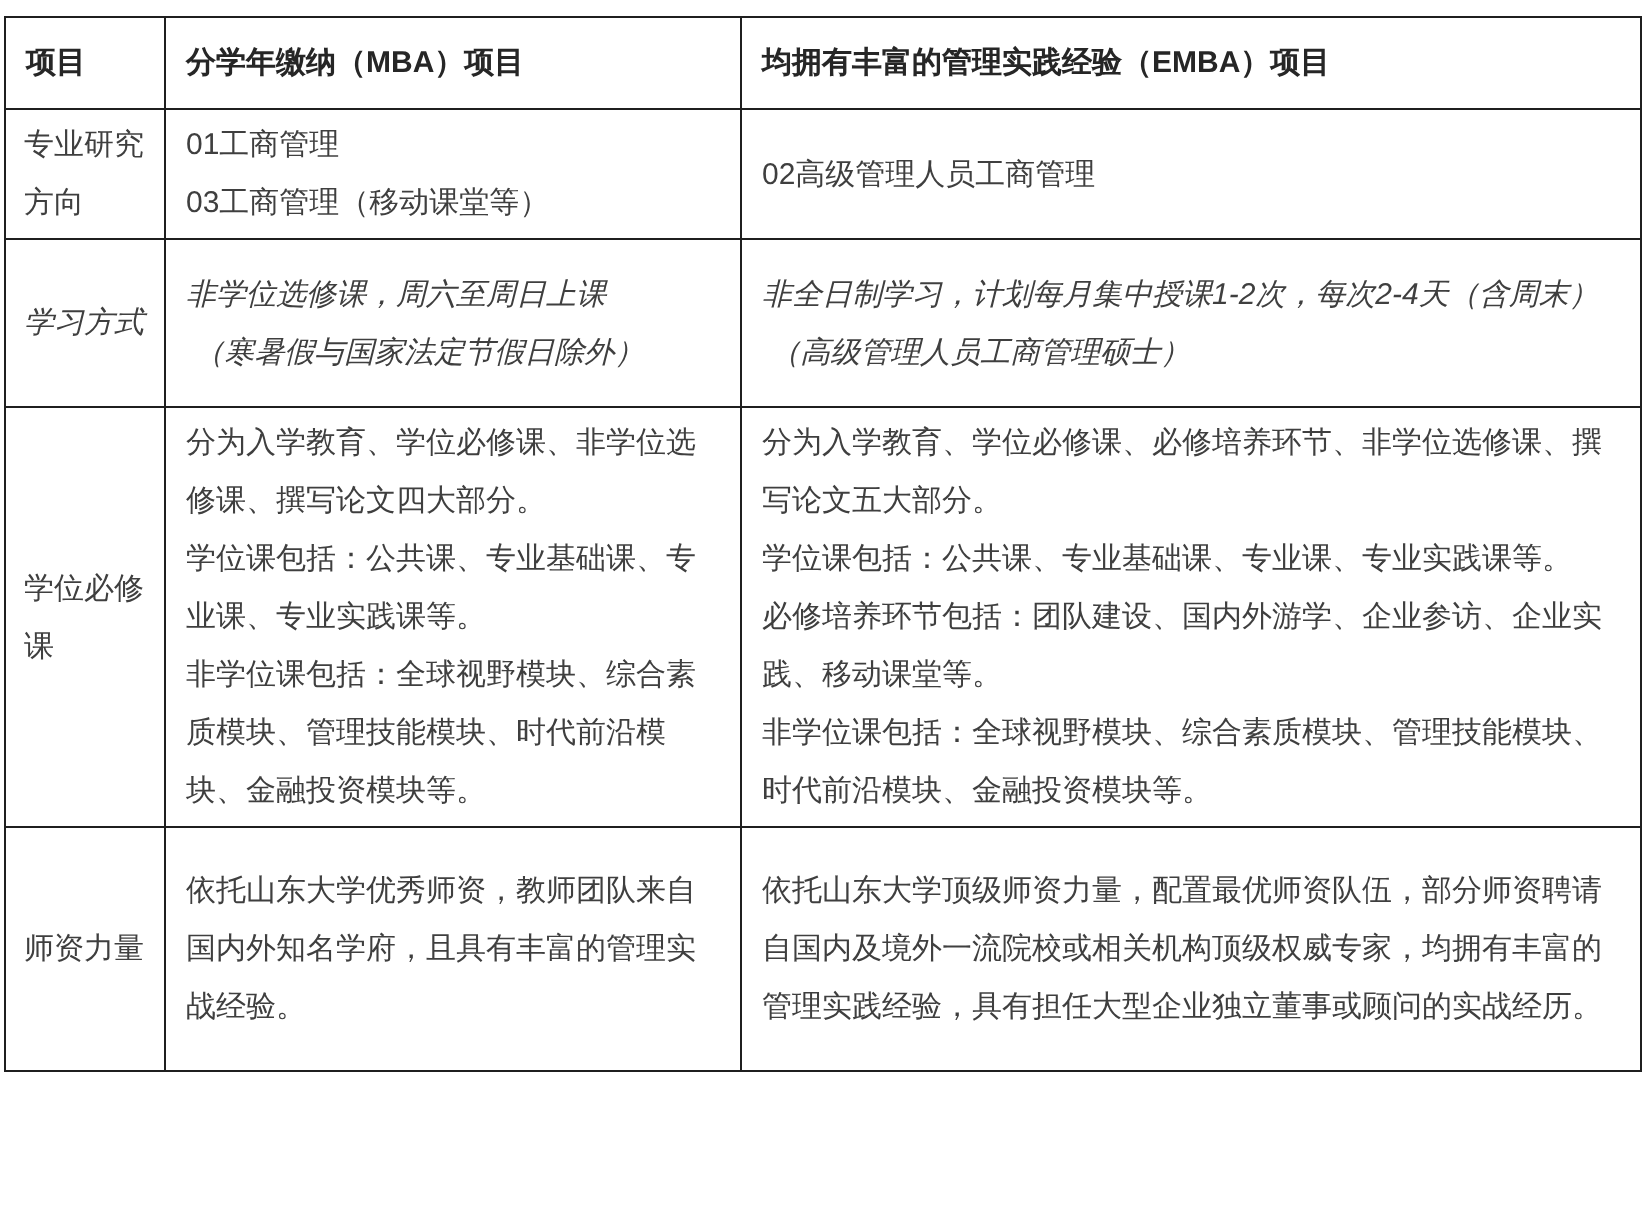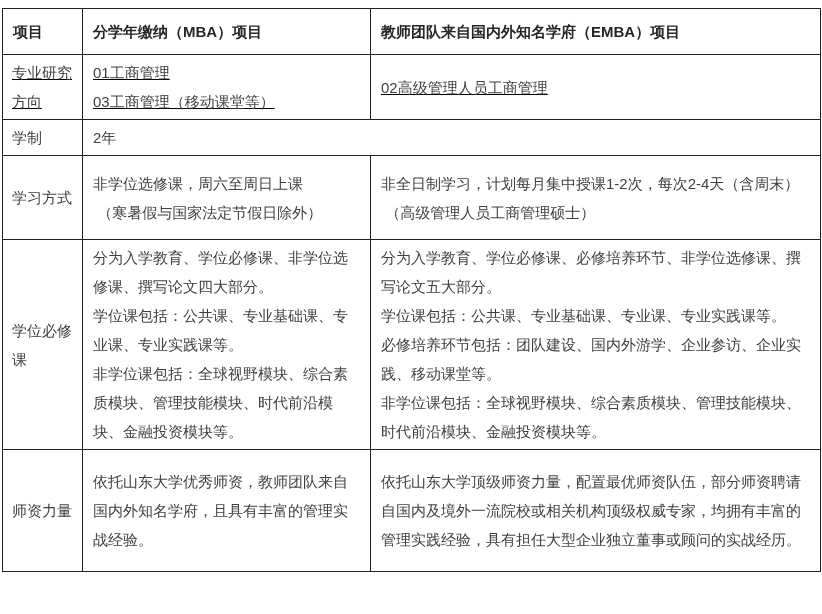--- a/index.html
+++ b/index.html
@@ -40,54 +40,50 @@
   .cmp td {
     color: #3f3f3f;
   }
   td.lbl {
     padding: 3px 6px 3px 9px;
   }
   td.val {
     white-space: pre-wrap;
   }
   tr.r-head      { height: 46px; }
-  tr.r-direction { height: 56px; text-decoration: underline; }
+  tr.r-direction { height: 56px; }
   tr.r-duration  { height: 25px; }
   tr.r-tuition   { height: 56px; }
-  tr.r-mode      { height: 84px; }
+  tr.r-mode      { height: 84px; font-style: italic; }
   tr.r-curricula { height: 196px; }
   tr.r-faculty   { height: 122px; }
 </style>
 </head>
 <body>
 
 <div class="page">
   <table class="cmp">
     <colgroup>
       <col class="c1">
       <col class="c2">
       <col class="c3">
     </colgroup>
     <thead>
       <tr class="r-head">
         <th>项目</th>
         <th>分学年缴纳（MBA）项目</th>
-        <th>教师团队来自国内外知名学府（EMBA）项目</th>
+        <th>均拥有丰富的管理实践经验（EMBA）项目</th>
       </tr>
     </thead>
     <tbody>
       <tr class="r-direction">
         <td class="lbl">专业研究方向</td>
         <td class="val">01工商管理
 03工商管理（移动课堂等）</td>
         <td class="val">02高级管理人员工商管理</td>
-      </tr>
-      <tr class="r-duration">
-        <td class="lbl">学制</td>
-        <td class="val" colspan="2">2年</td>
       </tr>
       <tr class="r-mode">
         <td class="lbl">学习方式</td>
         <td class="val">非学位选修课，周六至周日上课
  （寒暑假与国家法定节假日除外）</td>
         <td class="val">非全日制学习，计划每月集中授课1-2次，每次2-4天（含周末）
  （高级管理人员工商管理硕士）</td>
       </tr>
       <tr class="r-curricula">
         <td class="lbl">学位必修课</td>

